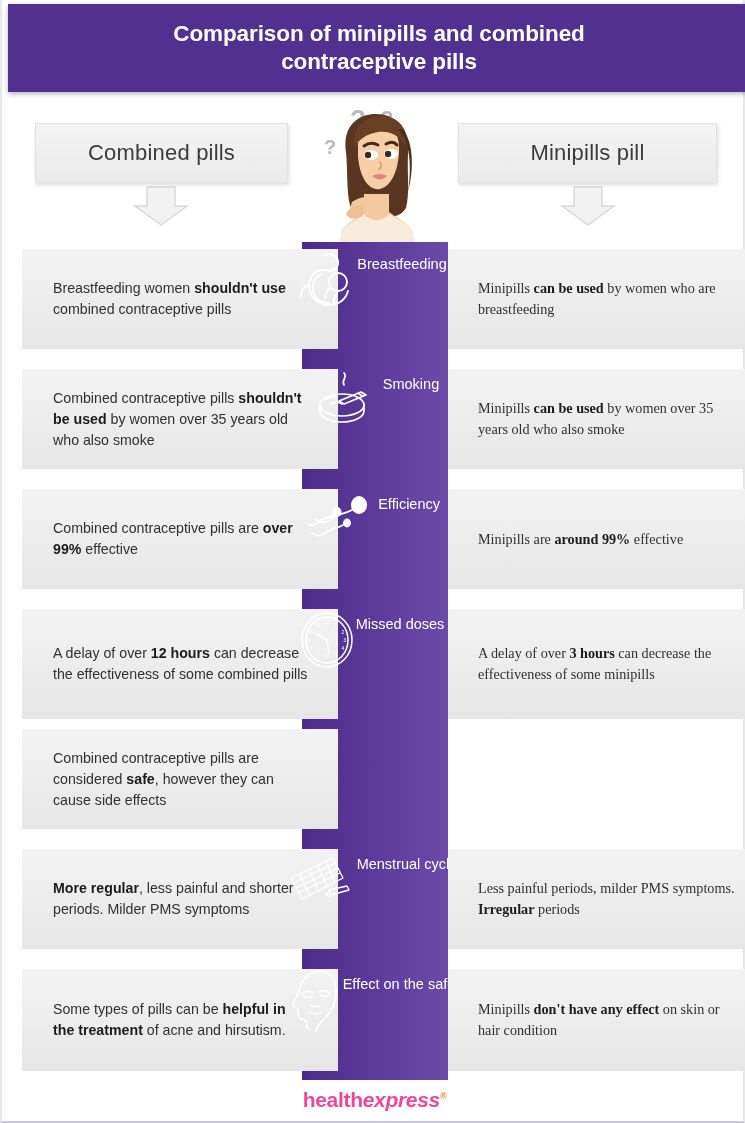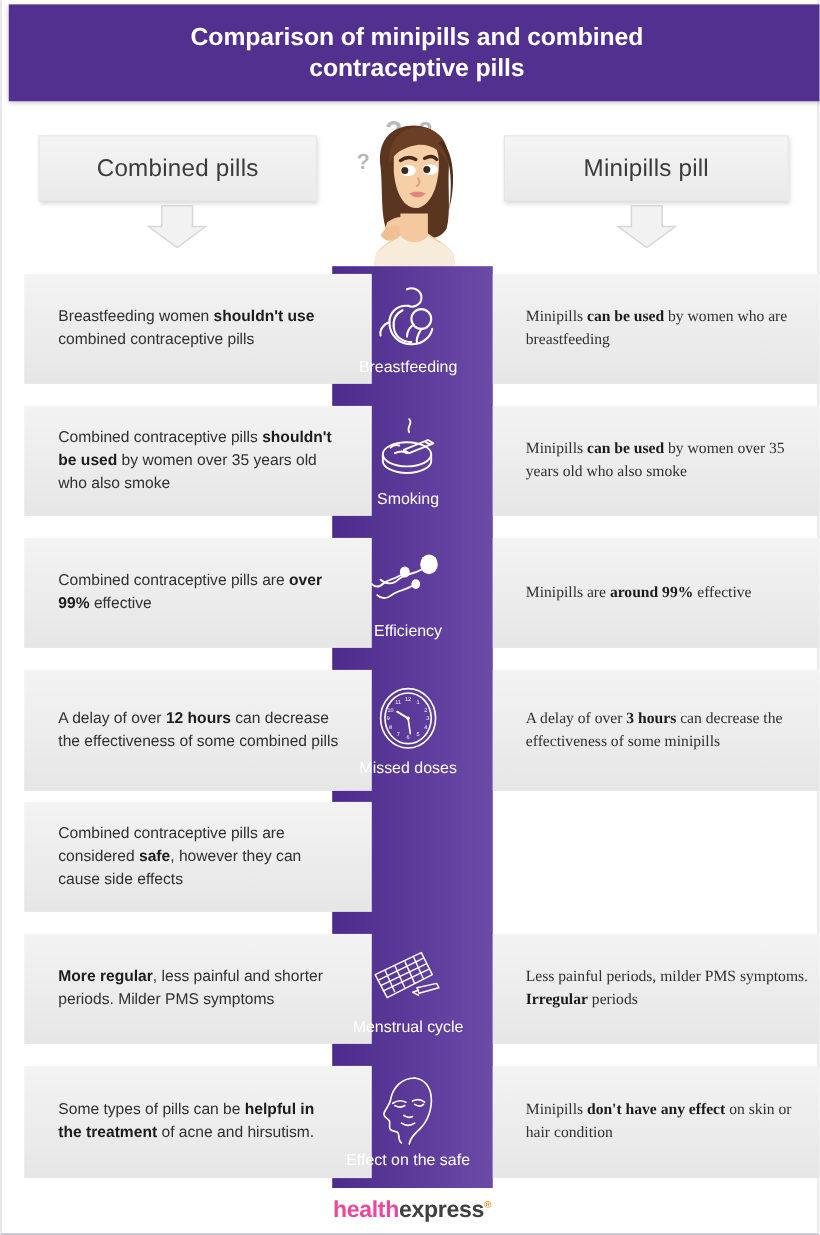--- a/index.html
+++ b/index.html
@@ -128,22 +128,20 @@
   .cell-text b { font-weight: bold; color: #1c1c1c; }
 
   
   .icon-cell {
     position: absolute;
     left: 300px;
     width: 138px;
     top: 0;
     height: 100%;
     display: flex;
-    flex-direction: column;
-    align-items: center;
     justify-content: center;
   }
   .icon-art {
     width: 80px;
     height: 62px;
     display: flex;
     align-items: center;
     justify-content: center;
   }
   .icon-art svg { display:block; overflow: visible; }
@@ -160,21 +158,21 @@
     position: absolute;
     left: 0;
     top: 1088px;
     width: 745px;
     text-align: center;
     font-size: 21px;
     font-weight: bold;
     letter-spacing: -0.3px;
   }
   .logo .h { color: #ec4899; }
-  .logo .e { color: #404040; }
+  .logo .e { color: #ec4899; font-style: italic; }
   .logo .r {
     font-size: 9px;
     vertical-align: super;
     color: #f08a1e;
     font-weight: bold;
   }
 </style>
 </head>
 <body>
 

